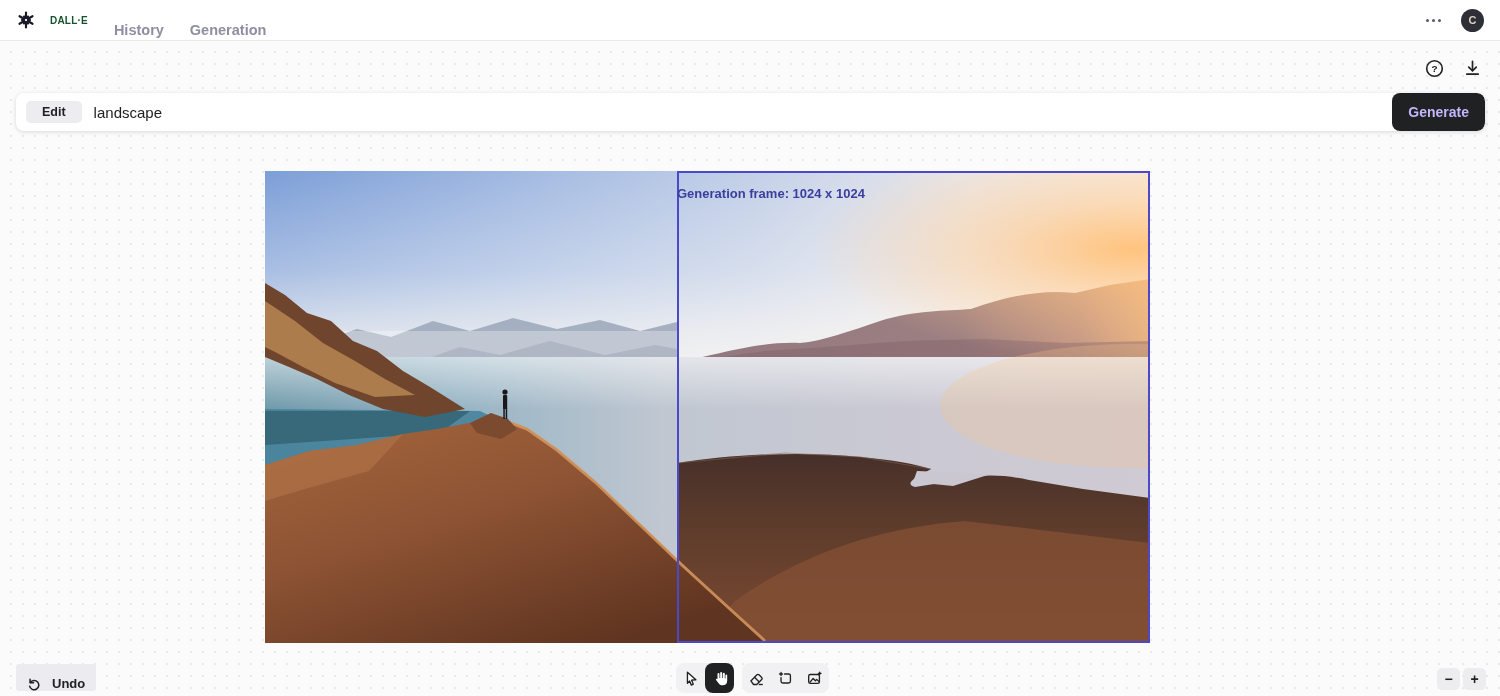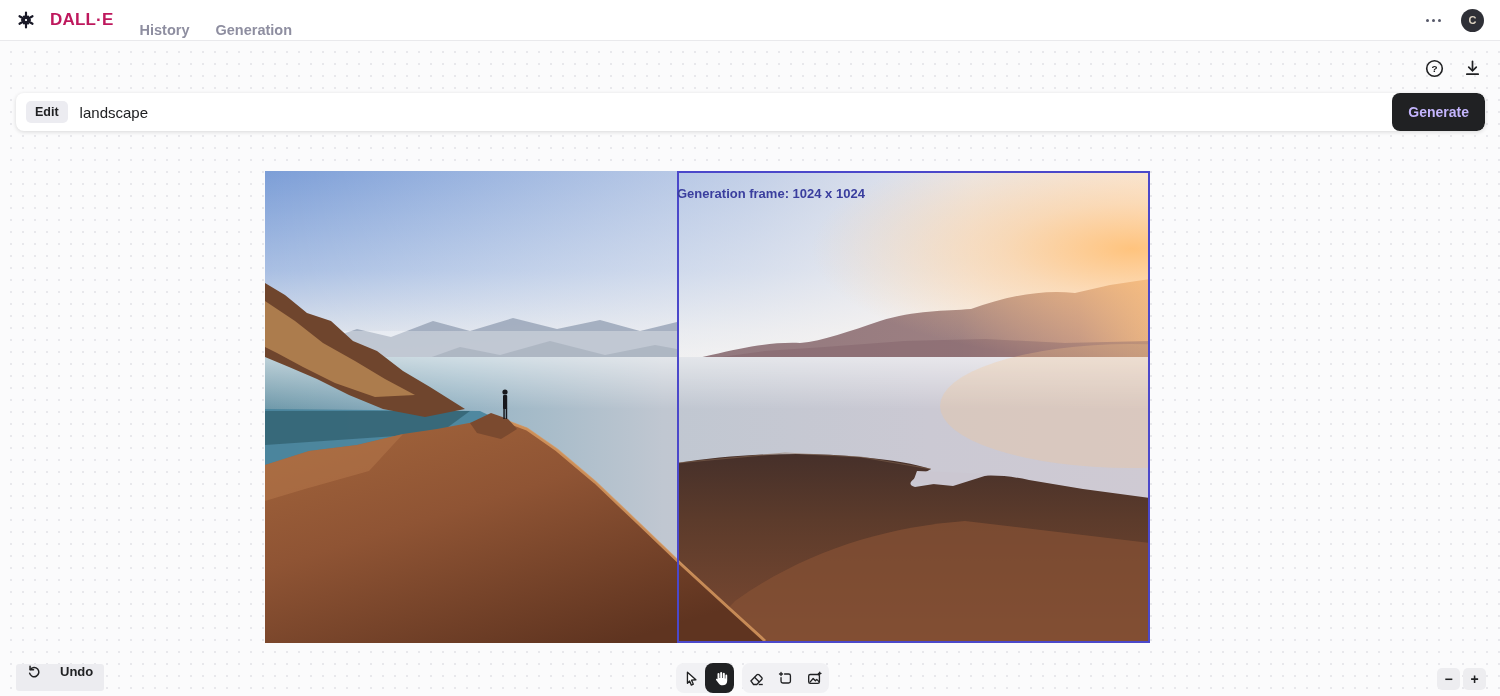--- a/index.html
+++ b/index.html
@@ -5,21 +5,21 @@
   * { margin:0; padding:0; box-sizing:border-box; }
   html,body { width:1500px; height:696px; overflow:hidden;
     font-family:"Liberation Sans", sans-serif; background:#fff; color:#202123; }
 
   
   .navbar { position:absolute; left:0; top:0; width:1500px; height:41px;
     background:#fff; border-bottom:1px solid #e9e9ec;
     display:flex; align-items:center; padding:0 16px; z-index:30; }
   .brand-wrap { display:flex; align-items:center; gap:14px; }
   .logo-icon { width:20px; height:20px; display:block; }
-  .brand { font-weight:700; font-size:17px; letter-spacing:.2px; color:#be185d; }
+  .brand { font-weight:700; font-size:10px; letter-spacing:.2px; color:#14532d; }
   .nav-link { margin-left:26px; font-size:14.5px; font-weight:600; color:#8e8ea0; cursor:pointer;margin-top:20px; }
   .nav-right { margin-left:auto; display:flex; align-items:center; gap:16px; }
   .dots { display:flex; gap:3px; padding:4px; cursor:pointer; }
   .dots i { width:3px; height:3px; border-radius:50%; background:#565869; }
   .avatar { width:23px; height:23px; border-radius:50%; background:#2f3037;
     color:#ddd3c2; font-size:11px; font-weight:700; display:flex;
     align-items:center; justify-content:center; cursor:pointer; }
 
   
   .canvas { position:absolute; left:0; top:41px; width:1500px; height:655px;
@@ -28,37 +28,37 @@
     background-size:12px 12px; background-position:5px 5px; }
 
   .float-icons { position:absolute; top:17px; right:18px; display:flex; gap:18px; z-index:20; }
   .icon-btn { width:20px; height:20px; display:flex; align-items:center; justify-content:center; cursor:pointer; }
 
   
   .edit-bar { position:absolute; left:16px; top:52px; width:1469px; height:38px;
     background:#fff; border-radius:8px; box-shadow:0 1px 4px rgba(0,0,0,.14);
     display:flex; align-items:center; padding-left:10px; z-index:20; overflow:hidden; }
   .mode-badge { background:#ececf1; color:#202123; font-size:12.5px; font-weight:700;
-    padding:4px 9px; border-radius:5px; }
+    padding:4px 16px; border-radius:5px; }
   .prompt-input { flex:1; border:none; outline:none; font-size:15px; color:#202123;
     margin-left:12px; font-family:"Liberation Sans", sans-serif; background:transparent; }
   .generate-btn { height:38px; padding:0 16px; background:#202123; color:#c4b5fd;
     font-size:14px; font-weight:700; border:none; border-radius:8px; cursor:pointer;
     font-family:"Liberation Sans", sans-serif; }
 
   
   .frame-label { position:absolute; left:677px; top:102px; font-size:13px;
     font-weight:600; color:#3a3e9e; z-index:15;margin-top:43px; }
   .scene { position:absolute; left:265px; top:130px; width:885px; height:472px; z-index:5; }
   .gen-frame { position:absolute; left:677px; top:130px; width:473px; height:472px;
     border:2px solid #4b48ca; z-index:10; cursor:move; }
 
   
   .undo-btn { position:absolute; left:16px; top:623px; height:27px; padding:0 11px;
-    background:#ececf0; border-radius:3px; display:flex; align-items:flex-start; gap:19px;
+    background:#ececf0; border-radius:3px; display:flex; align-items:flex-end; gap:11px;
     font-size:13px; font-weight:700; color:#202123; cursor:pointer; z-index:20; }
   .tools { position:absolute; left:676px; top:622px; display:flex; gap:8px; z-index:20; }
   .tool-group { display:flex; background:#f1f1f4; border-radius:8px; }
   .tool-btn { width:29px; height:30px; display:flex; align-items:center; justify-content:center;
     cursor:pointer; border-radius:8px; }
   .tool-btn.active { background:#202123; }
   .zoom-ctrls { position:absolute; right:14px; top:627px; display:flex; gap:3px; z-index:20; }
   .zoom-btn { width:23px; height:22px; background:#ededf0; border-radius:5px;
     display:flex; align-items:center; justify-content:center; font-size:14px;
     font-weight:700; color:#202123; cursor:pointer; line-height:1; }

